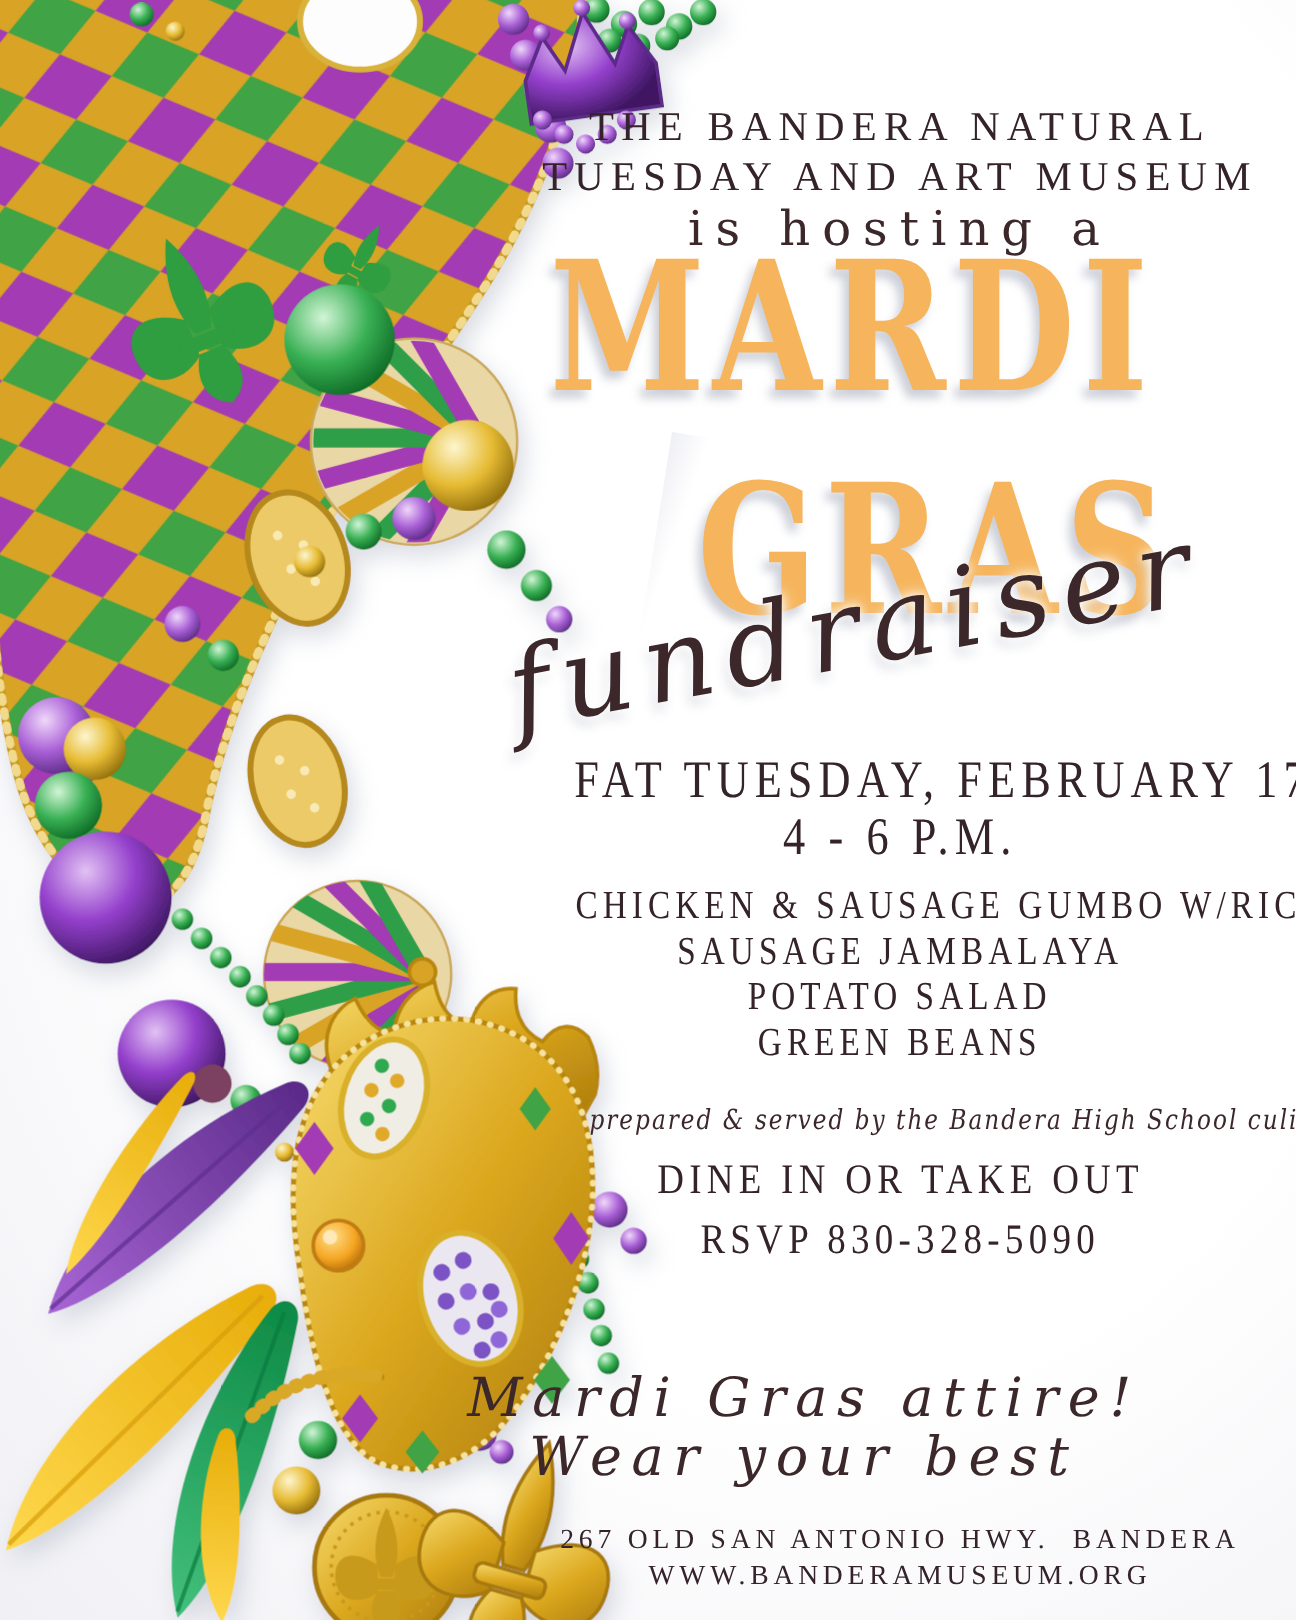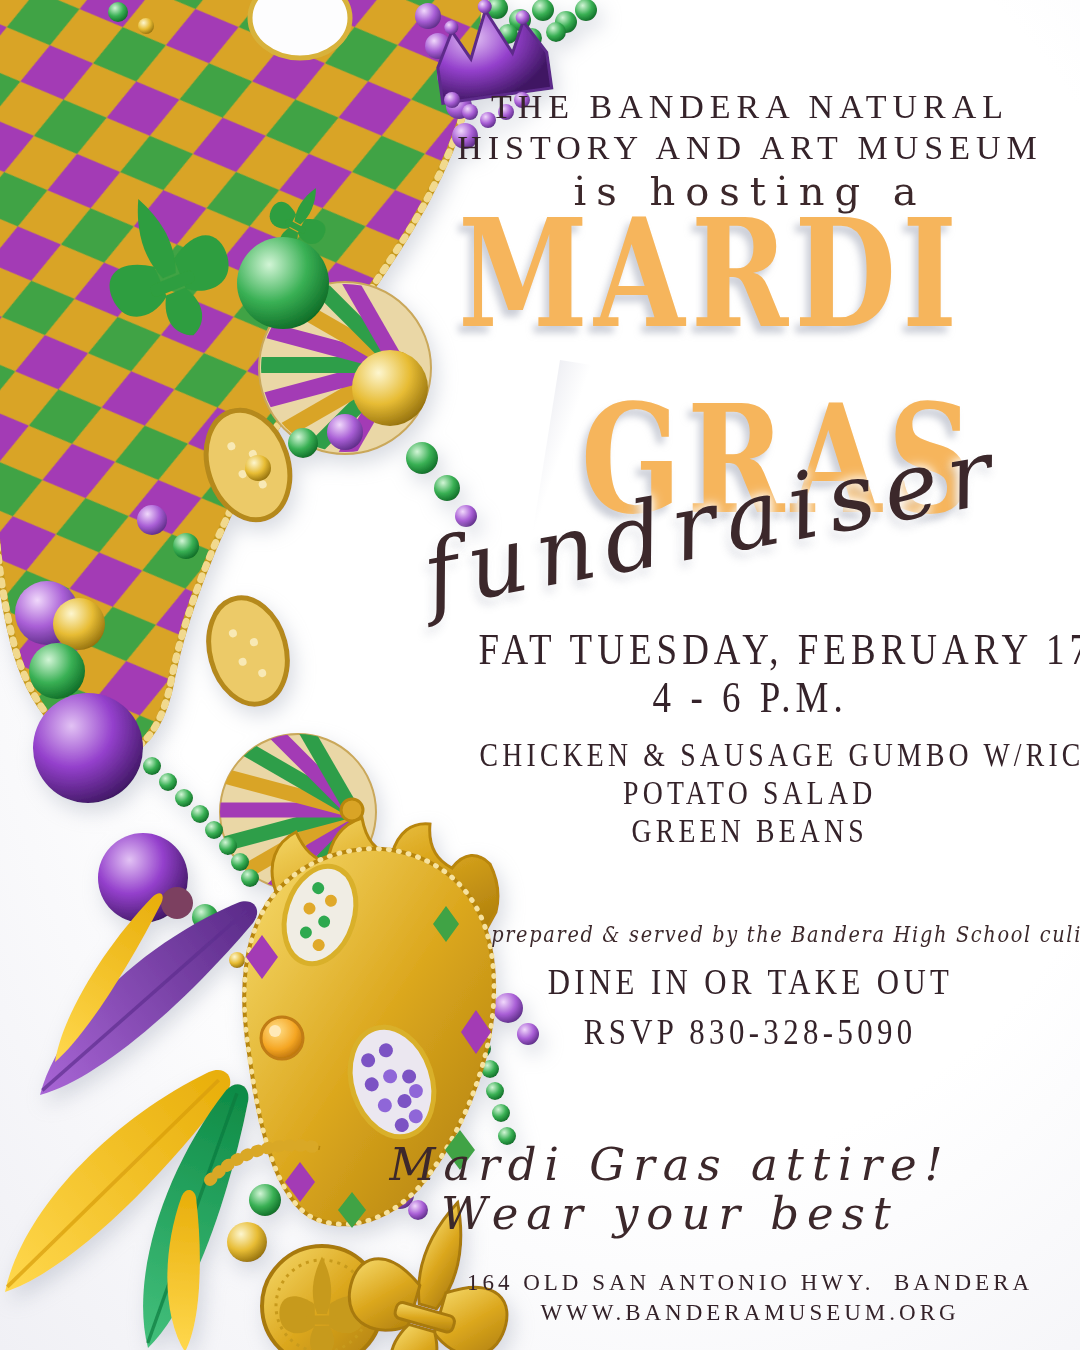--- a/index.html
+++ b/index.html
@@ -334,56 +334,57 @@
         <use href="#fleur" transform="translate(432 1292) rotate(16) scale(1.5)" fill="url(#goldGlit)" stroke="#a87a10" stroke-width="2"></use>
       </g>
 
     </g>
   </svg>
 
   <div class="content">
 
     <div class="sec museum">
       <div>THE BANDERA NATURAL</div>
-      <div>HISTORY AND ART MUSEUM</div>
+      <div>TUESDAY AND ART MUSEUM</div>
     </div>
 
     <div class="sec hosting">is hosting a</div>
 
     <div class="sec title">
       <div><span class="title-line">MARDI</span></div>
       <div><span class="title-line">GRAS</span></div>
     </div>
 
     <div class="fundraiser">fundraiser</div>
 
     <div class="sec datetime">
       <div><span class="narrow">FAT TUESDAY, FEBRUARY 17</span></div>
       <div><span class="narrow">4 - 6 P.M.</span></div>
     </div>
 
     <div class="sec menu">
       <div><span class="narrow">CHICKEN &amp; SAUSAGE GUMBO W/RICE</span></div>
+      <div><span class="narrow">SAUSAGE JAMBALAYA</span></div>
       <div><span class="narrow">POTATO SALAD</span></div>
       <div><span class="narrow">GREEN BEANS</span></div>
     </div>
 
     <div class="sec menu-note">
       <span class="narrow">prepared &amp; served by the Bandera High School culinary students</span>
     </div>
 
     <div class="sec ordering">
       <div><span class="narrow">DINE IN OR TAKE OUT</span></div>
       <div><span class="narrow">RSVP 830-328-5090</span></div>
     </div>
 
     <div class="sec attire">
       <div>Mardi Gras attire!</div>
       <div>Wear your best</div>
     </div>
 
     <div class="sec footer">
-      <div class="pre">164 OLD SAN ANTONIO HWY.  BANDERA</div>
+      <div class="pre">267 OLD SAN ANTONIO HWY.  BANDERA</div>
       <div>WWW.BANDERAMUSEUM.ORG</div>
     </div>
 
   </div>
 </div>
 
 </body></html>

